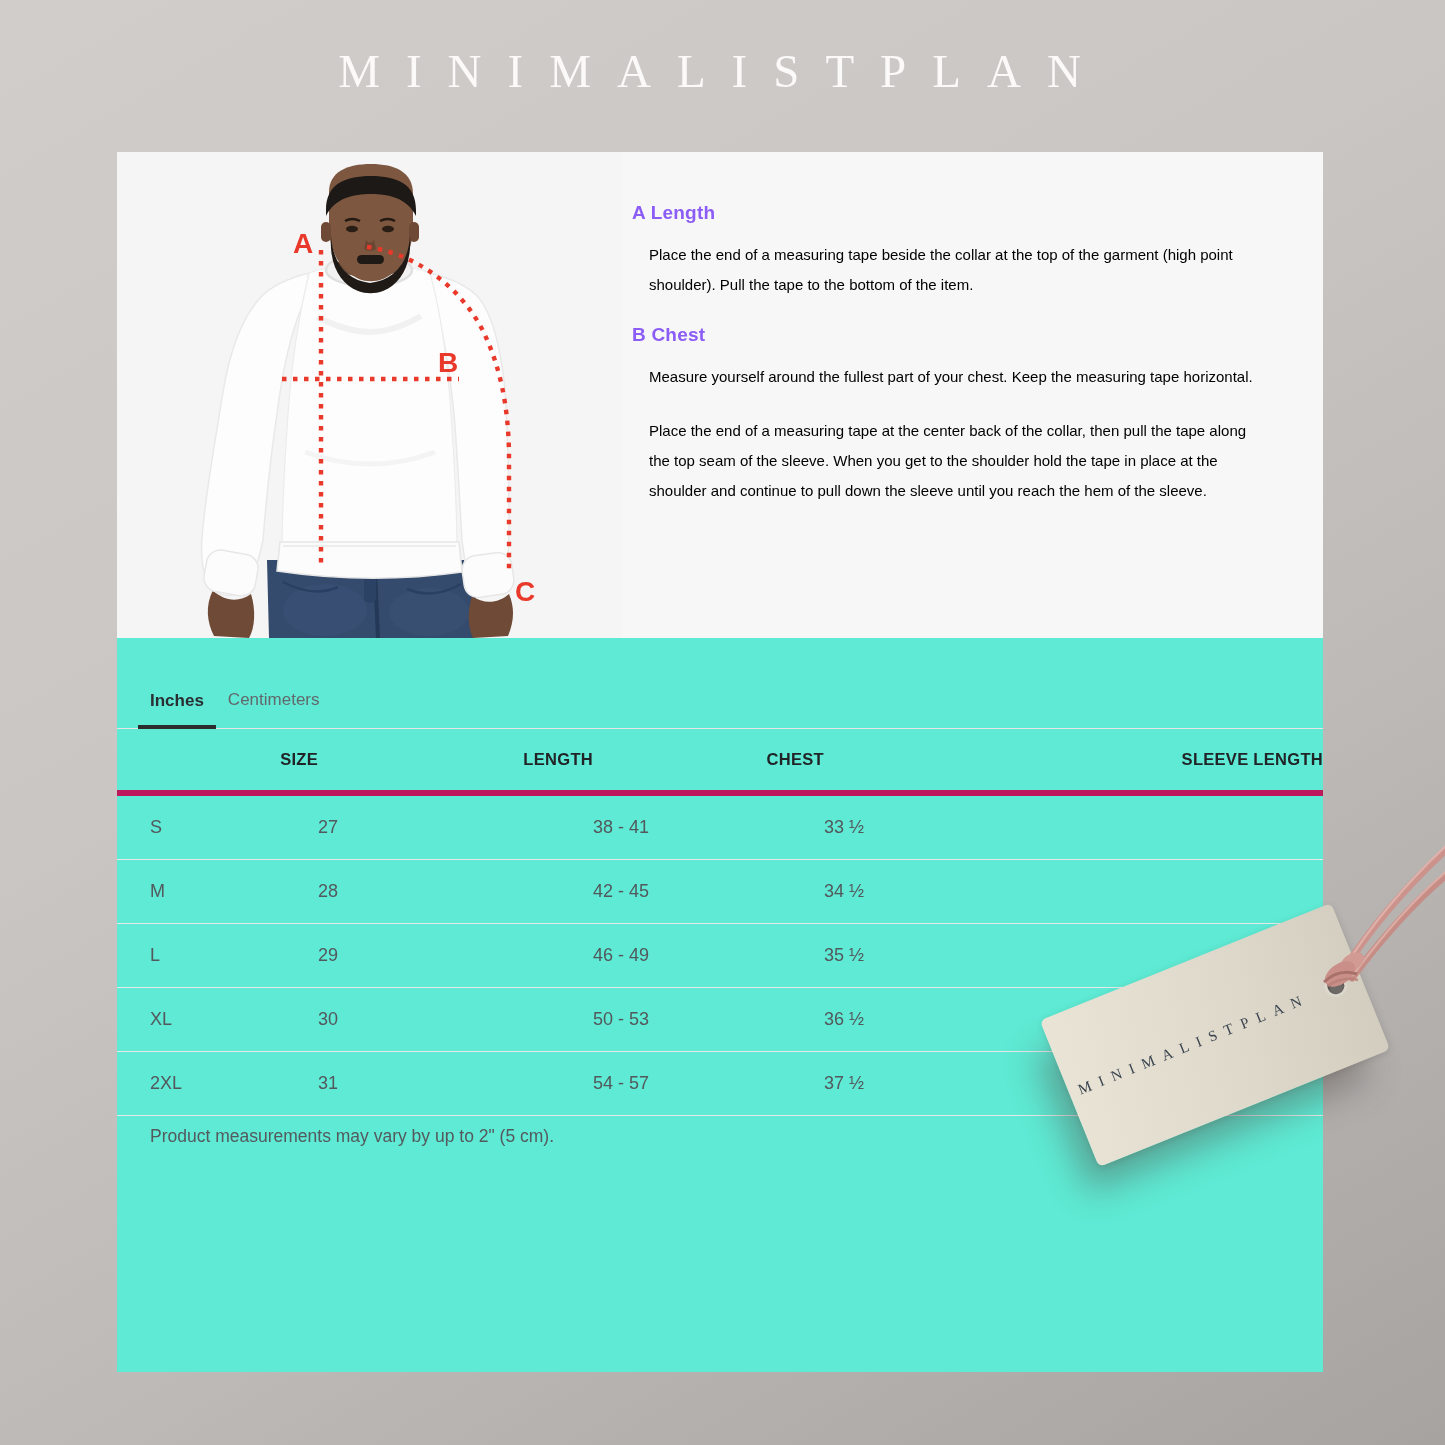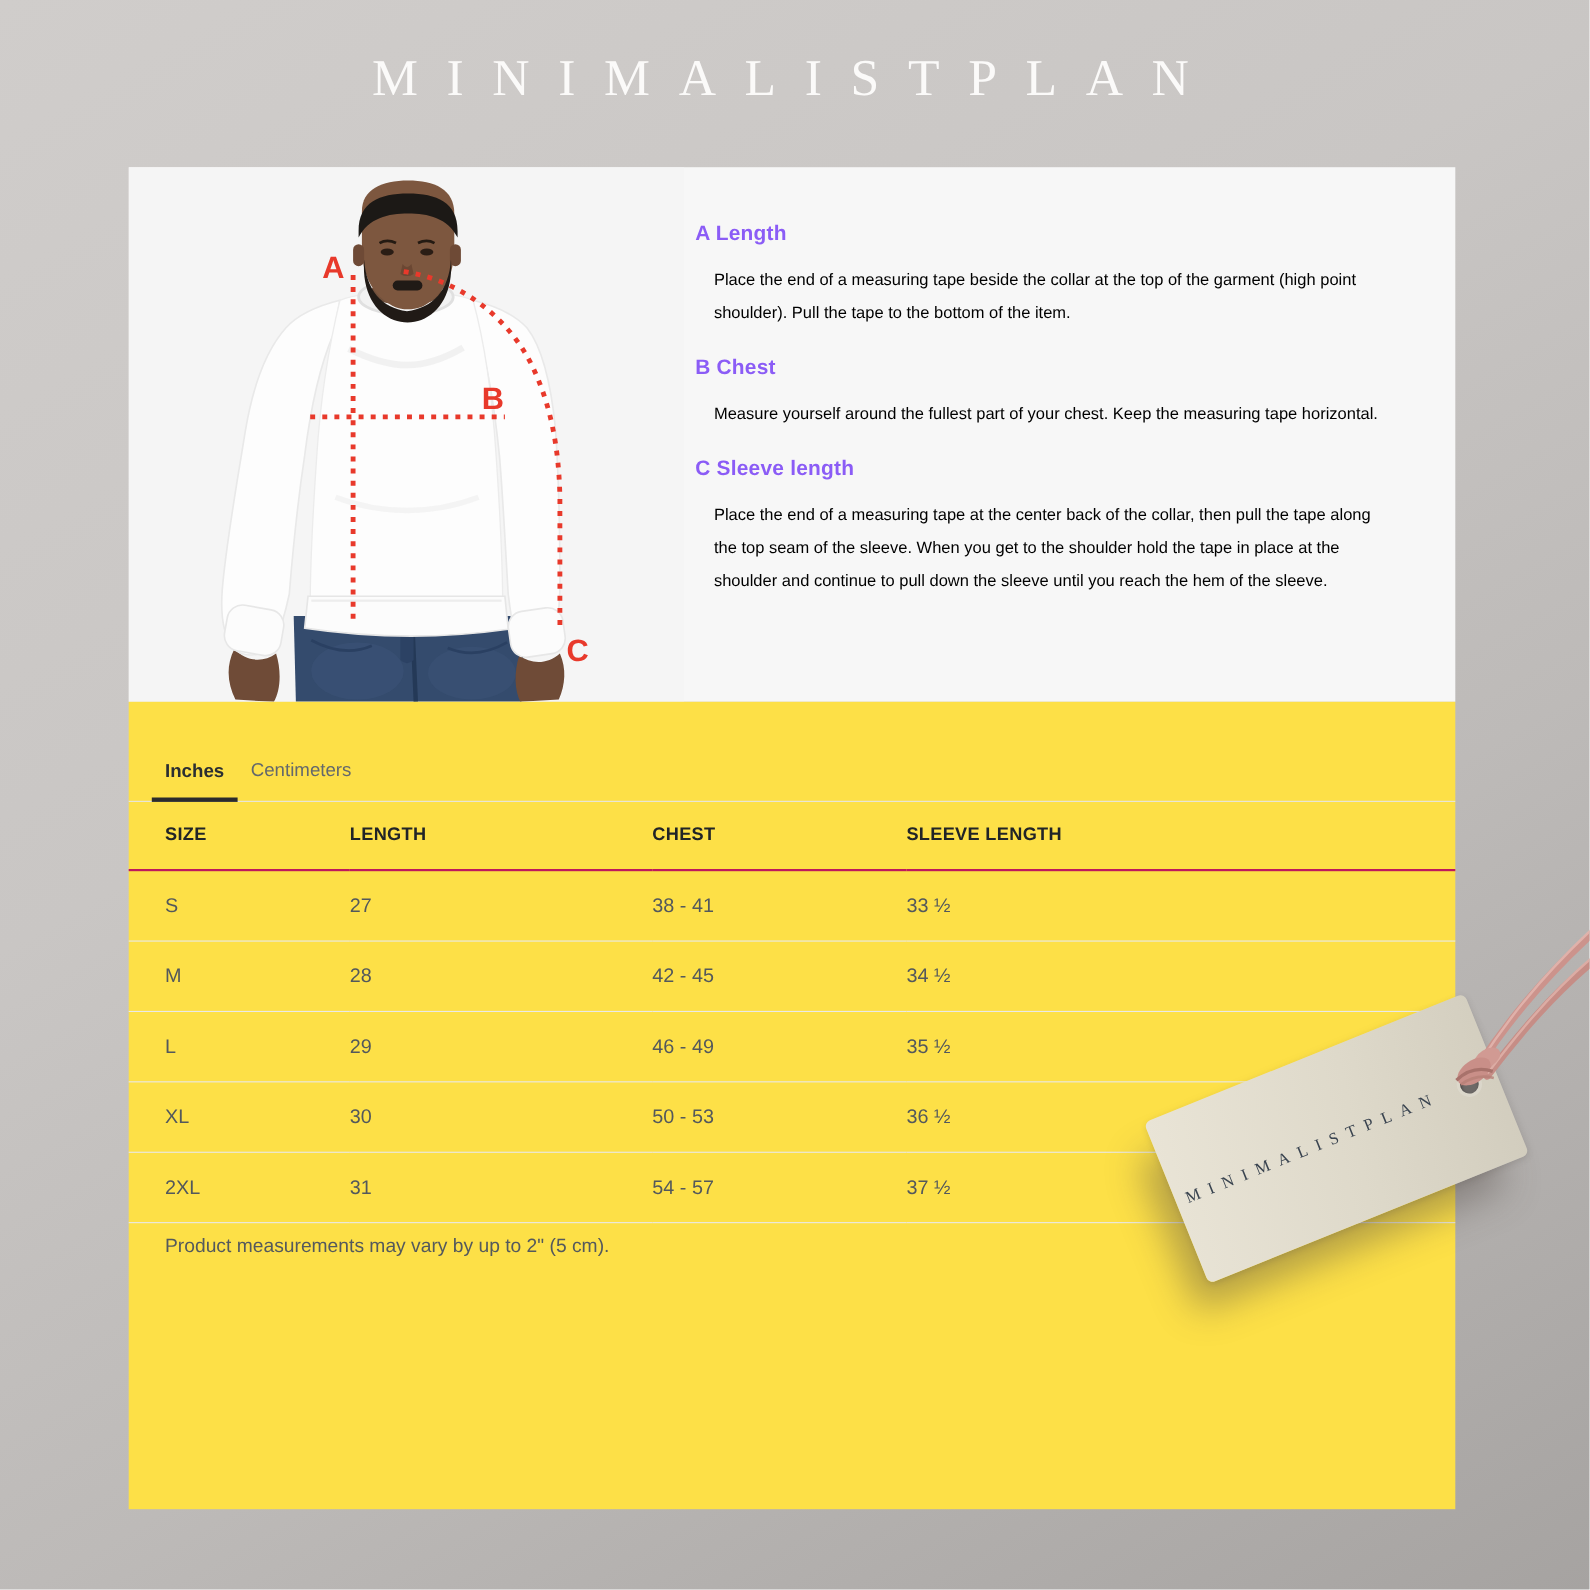--- a/index.html
+++ b/index.html
@@ -12,27 +12,27 @@
     position:absolute;top:44px;left:0;width:100%;text-align:center;
     font-family:"Liberation Serif",serif;font-size:47px;font-weight:400;
     letter-spacing:26px;color:#fbfaf9;white-space:nowrap;
   }
   .panel{position:absolute;left:117px;top:152px;width:1206px;z-index:1;}
   .guide-card{position:relative;height:486px;background:#f7f7f7;}
   .model-photo{position:absolute;left:0;top:0;width:505px;height:486px;}
   .instructions{position:absolute;left:515px;top:50px;width:648px;}
   .instructions h3{margin:0 0 16px;font-size:19px;color:#8b5cf6;font-weight:700;letter-spacing:.2px;}
   .instructions p{margin:0 17px 24px;font-size:15px;line-height:30px;color:#000000;}
-  .size-section{position:relative;background:#fde047;height:734px;}
+  .size-section{position:relative;background:#5eead4;height:734px;}
   .tabs{display:flex;align-items:flex-end;height:90px;padding-left:21px;border-bottom:1px solid #e6e6e6;}
   .tab{padding:0 12px 18px;font-size:17px;color:#63686c;cursor:pointer;}
   .tab.active{color:#2a2e32;font-weight:700;border-bottom:4px solid #2c2c2c;padding-bottom:14px;margin-bottom:-1px;}
   table{width:100%;border-collapse:collapse;table-layout:fixed;}
-  th{height:61px;padding:0;border-bottom:2px solid #be185d;font-size:16.5px;color:#212427;
-     text-align:left;vertical-align:middle;font-weight:700;letter-spacing:.3px;}
+  th{height:61px;padding:0;border-bottom:6px solid #be185d;font-size:16.5px;color:#212427;
+     text-align:right;vertical-align:middle;font-weight:700;letter-spacing:.3px;}
   td{height:63px;padding:0;border-bottom:1px solid #e9e9e9;font-size:18px;color:#53585c;
      text-align:left;vertical-align:middle;}
   th:first-child,td:first-child{padding-left:33px;}
   .footnote{margin:10px 0 0 33px;font-size:17.5px;color:#54595d;}
   .hangtag{
     position:absolute;left:1058px;top:956px;width:314px;height:158px;z-index:20;
     transform:rotate(-22deg);border-radius:6px;
     background:linear-gradient(100deg,#e9e4d6 0%,#ded9ca 55%,#d2cdbe 100%);
     box-shadow:-24px 26px 34px -6px rgba(80,72,66,.42), 0 2px 6px rgba(80,72,66,.18);
   }
@@ -122,21 +122,20 @@
         <text x="321" y="220">B</text>
         <text x="398" y="449">C</text>
       </g>
     </svg>
 
     <div class="instructions">
       <h3>A Length</h3>
       <p>Place the end of a measuring tape beside the collar at the top of the garment (high point shoulder). Pull the tape to the bottom of the item.</p>
       <h3>B Chest</h3>
       <p>Measure yourself around the fullest part of your chest. Keep the measuring tape horizontal.</p>
-      <h3>C Sleeve length</h3>
       <p>Place the end of a measuring tape at the center back of the collar, then pull the tape along the top seam of the sleeve. When you get to the shoulder hold the tape in place at the shoulder and continue to pull down the sleeve until you reach the hem of the sleeve.</p>
     </div>
   </section>
 
   <section class="size-section">
     <div class="tabs">
       <div class="tab active">Inches</div>
       <div class="tab">Centimeters</div>
     </div>
 

